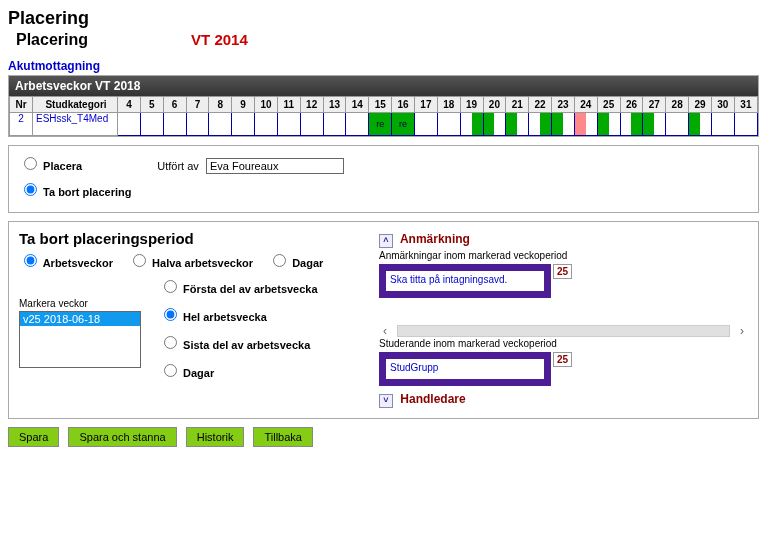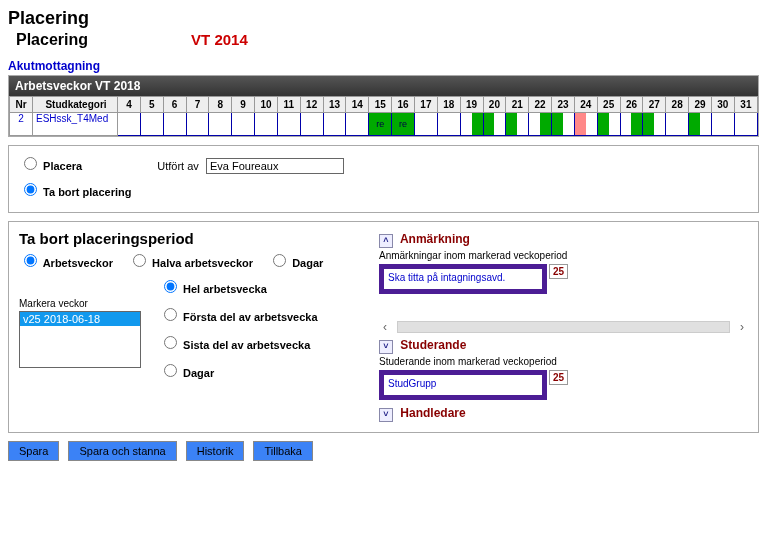--- a/index.html
+++ b/index.html
@@ -61,39 +61,39 @@
 
   .group-head { font-weight: bold; font-size: 12px; color: #800; margin: 2px 0; }
   .group-head .chev {
     display:inline-block; width:12px; height:12px; border:1px solid #88a;
     text-align:center; line-height:10px; font-size:9px; color:#228; margin-right:4px;
     background:#eef;
   }
   .note-label { font-size: 10px; margin-bottom: 3px; }
   .note-row { display:flex; align-items:flex-start; }
   .note-box {
-    border: 5px solid #4c1d95; color: #00c; font-size: 10px;
+    border: 7px solid #4c1d95; color: #00c; font-size: 10px;
     padding: 3px 4px; width: 150px; height: 14px;
   }
   .wk-badge {
     border: 1px solid #999; font-size: 10px; font-weight:bold;
     padding: 1px 3px; margin-left: 2px; color:#800;
   }
   .hscroll {
     margin-top: 26px; display:flex; align-items:center; font-size:12px; color:#666;
   }
   .hscroll .track {
     flex:1; height:10px; background:#e0e0e0; border:1px solid #ccc; margin:0 6px;
   }
   .hscroll .arrow { padding: 0 4px; }
 
   .btn-row { margin-top: 6px; }
   button.action {
     font-family: inherit; font-size: 11px; padding: 3px 10px;
-    background: #3b82f6; border: 1px solid #888; margin-right: 6px;
+    background: #84cc16; border: 1px solid #888; margin-right: 6px;
   }
 </style>
 </head>
 <body>
 
 <h1>Placering</h1>
 <div class="subhead-row">
   <span class="subhead">Placering</span>
   <span class="term">VT 2014</span>
 </div>
@@ -264,22 +264,22 @@
         </label>
       </div>
       <div style="margin-top:8px; display:flex; align-items:center;">
         <div>
           <div class="sel-label">Markera veckor</div>
           <div class="listbox">
             <div class="sel">v25 2018-06-18</div>
           </div>
         </div>
         <div class="rb-col">
+          <div><label><input type="radio" name="part" style=""> <b>Första del av arbetsvecka</b></label></div>
           <div><label><input type="radio" name="part" checked="" style=""> <b>Hel arbetsvecka</b></label></div>
-          <div><label><input type="radio" name="part" style=""> <b>Första del av arbetsvecka</b></label></div>
           <div><label><input type="radio" name="part" style=""> <b>Sista del av arbetsvecka</b></label></div>
           <div><label><input type="radio" name="part" style=""> <b>Dagar</b></label></div>
         </div>
       </div>
     </div>
     <div class="col-r">
       <div class="group-head">
         <span class="chev">˄</span>
         <span>Anmärkning</span>
       </div>
@@ -288,24 +288,20 @@
         <div class="note-box">Ska titta på intagningsavd.</div>
         <div class="wk-badge">25</div>
       </div>
 
       <div class="hscroll">
         <span class="arrow">‹</span>
         <div class="track"></div>
         <span class="arrow">›</span>
       </div>
 
-      <div class="group-head" style="margin-top:4px">
-        <span class="chev">˅</span>
-        <span>Studerande</span>
-      </div>
       <div class="note-label">Studerande inom markerad veckoperiod</div>
       <div class="note-row">
         <div class="note-box">StudGrupp</div>
         <div class="wk-badge">25</div>
       </div>
 
       <div class="group-head" style="margin-top:6px">
         <span class="chev">˅</span>
         <span>Handledare</span>
       </div>

